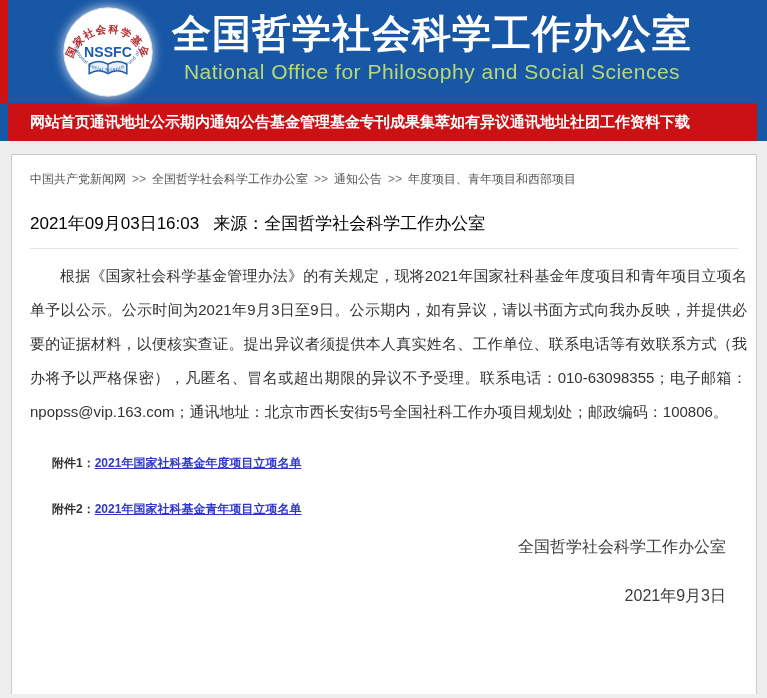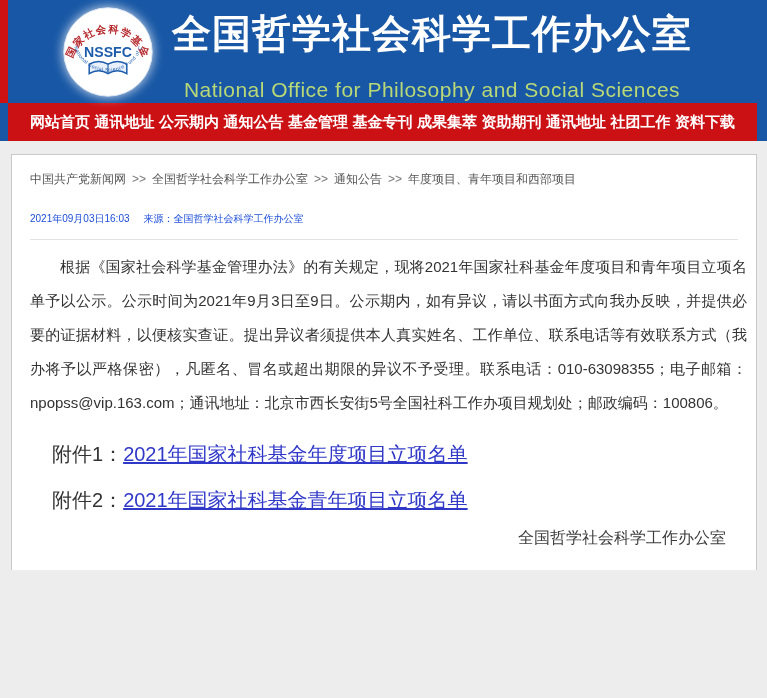--- a/index.html
+++ b/index.html
@@ -6,51 +6,51 @@
   html,body { width:767px; height:698px; overflow:hidden; }
   body { font-family:"Liberation Sans","DejaVu Sans",sans-serif; background:#ededed; }
 
   
   .header { position:relative; height:103px; background:#1757a5; }
   .corner-strip { position:absolute; left:0; top:0; width:8px; height:103px; background:#ce1113; }
   .logo { position:absolute; left:61px; top:5px; width:94px; height:94px; }
   .logo svg { filter:drop-shadow(0 0 6px rgba(255,255,255,.85)); }
   .header-text { position:absolute; left:172px; top:11px; width:520px; text-align:center; }
   .cn-title { color:#ffffff; font-size:39px; font-weight:bold; letter-spacing:1px; line-height:46px; white-space:nowrap; }
-  .en-subtitle { margin-top:21px; color:#b9d877; font-size:21px; letter-spacing:.5px; white-space:nowrap; }
+  .en-subtitle { margin-top:3px; color:#b9d877; font-size:21px; letter-spacing:.5px; white-space:nowrap; }
 
   
   .navbar { height:38px; background:#1757a5; padding:0 10px 0 8px; }
   .nav-inner { height:38px; background:#cc1115; display:flex; align-items:center;
-               justify-content:space-between; padding:0 22px; }
+               padding:0 22px; }
   .nav-item { color:#ffffff; font-size:15px; font-weight:bold; white-space:nowrap; cursor:pointer; }
 
   .gap-band { height:13px; background:#ededed; }
 
   
-  .card { margin:0 10px 0 11px; height:416px; background:#ffffff;
+  .card { margin:0 10px 0 11px; height:540px; background:#ffffff;
           border:1px solid #c9c9c9; border-bottom:none; padding:16px 18px 0 18px; overflow:hidden; }
 
   .breadcrumb { font-size:12px; color:#555; }
   .breadcrumb .crumb { cursor:pointer; }
   .breadcrumb .sep { color:#777; margin:0 6px; }
 
   .article-title { margin-top:22px; width:714px; font-size:29px; font-weight:bold;
                    color:#1d1d1d; line-height:42px; }
 
-  .meta { margin-top:24px; font-size:10px; color:#1d4ed8; }
+  .meta { margin-top:24px; font-size:17px; color:#000000; }
   .meta .src-label { margin-left:14px; }
 
   .divider { margin-top:13px; border-top:1px solid #e3e3e3; }
 
   .article-body { margin-top:10px; width:717px; font-size:15px; color:#333;
                   line-height:34px; text-indent:2em; text-align:justify; }
 
   .attachments { margin-top:8px; }
-  .attachment-row { margin-left:22px; margin-top:22px; font-size:20px; line-height:24px; }
+  .attachment-row { margin-left:22px; margin-top:22px; font-size:12px; line-height:24px;font-weight:bold; }
   .attachment-label { color:#333; }
   .attachment-link { color:#3038c8; text-decoration:underline; cursor:pointer; }
 
   .sign-block { text-align:right; padding-right:12px; }
   .signature { margin-top:16px; font-size:16px; color:#3c3c3c; }
   .sign-date { margin-top:28px; font-size:16px; color:#3c3c3c; }
 </style>
 </head>
 <body>
 
@@ -85,21 +85,21 @@
 
 <div class="navbar">
   <div class="nav-inner">
       <div class="nav-item">网站首页</div>
       <div class="nav-item">通讯地址</div>
       <div class="nav-item">公示期内</div>
       <div class="nav-item">通知公告</div>
       <div class="nav-item">基金管理</div>
       <div class="nav-item">基金专刊</div>
       <div class="nav-item">成果集萃</div>
-      <div class="nav-item">资助期刊</div>
+      <div class="nav-item">如有异议</div>
       <div class="nav-item">通讯地址</div>
       <div class="nav-item">社团工作</div>
       <div class="nav-item">资料下载</div>
     </div>
 </div>
 
 <div class="gap-band"></div>
 
 <div class="card">
 

